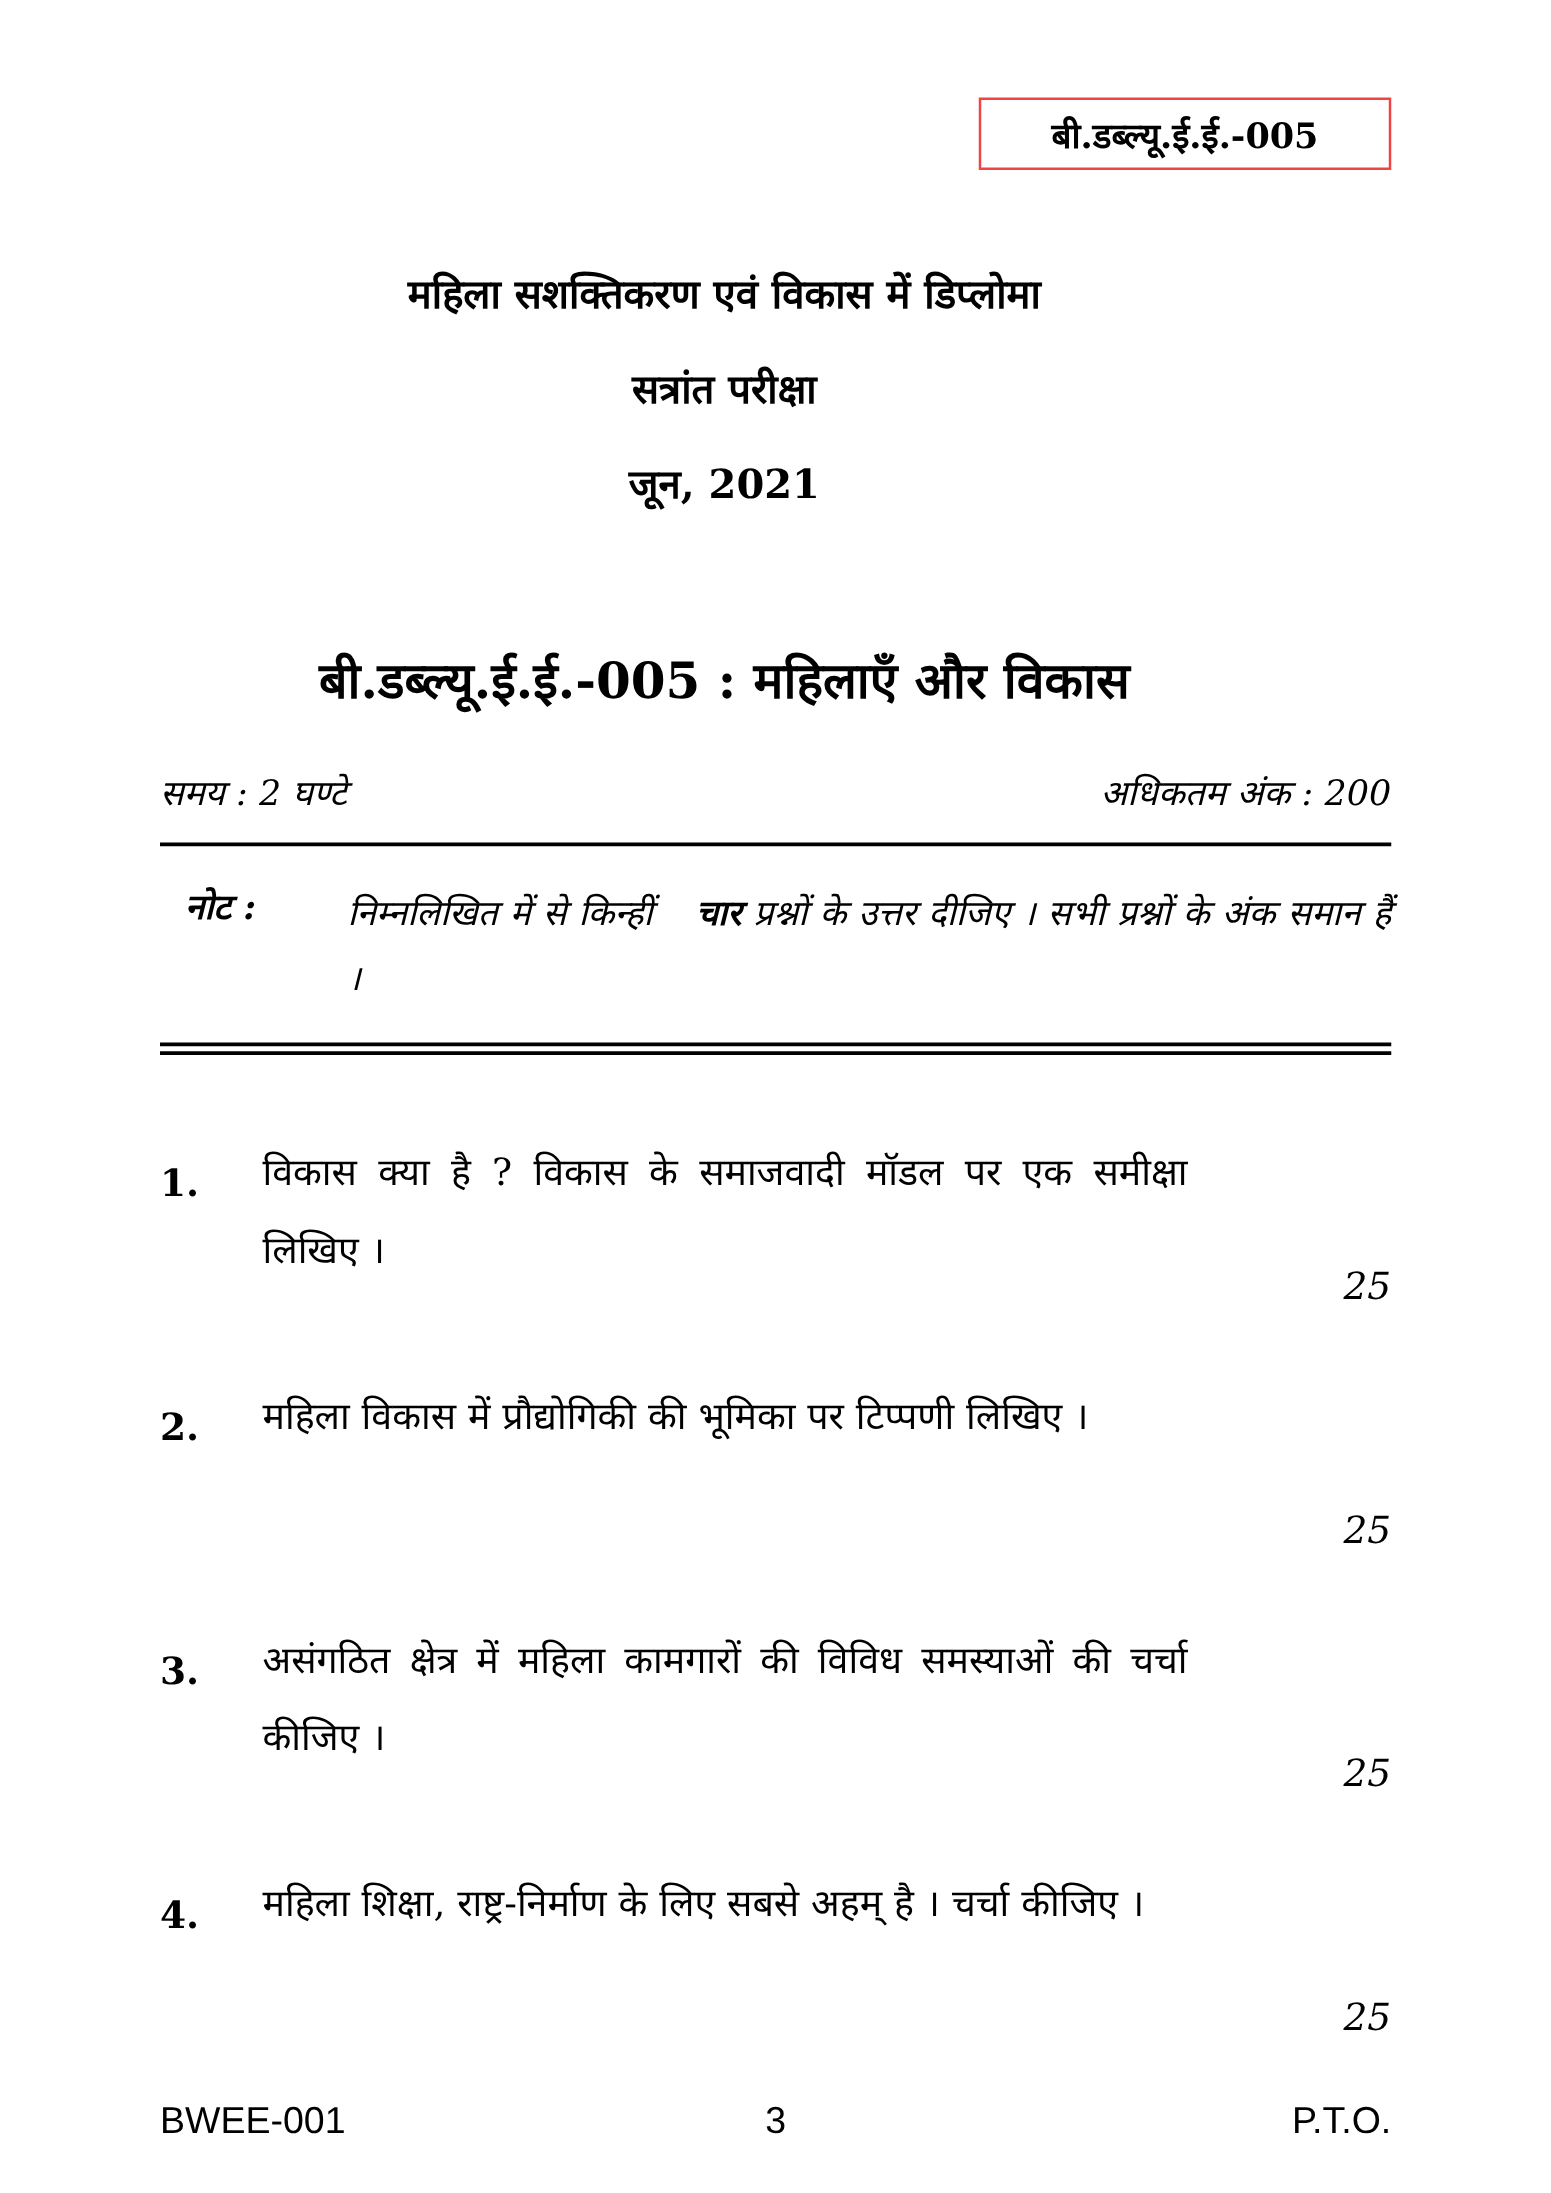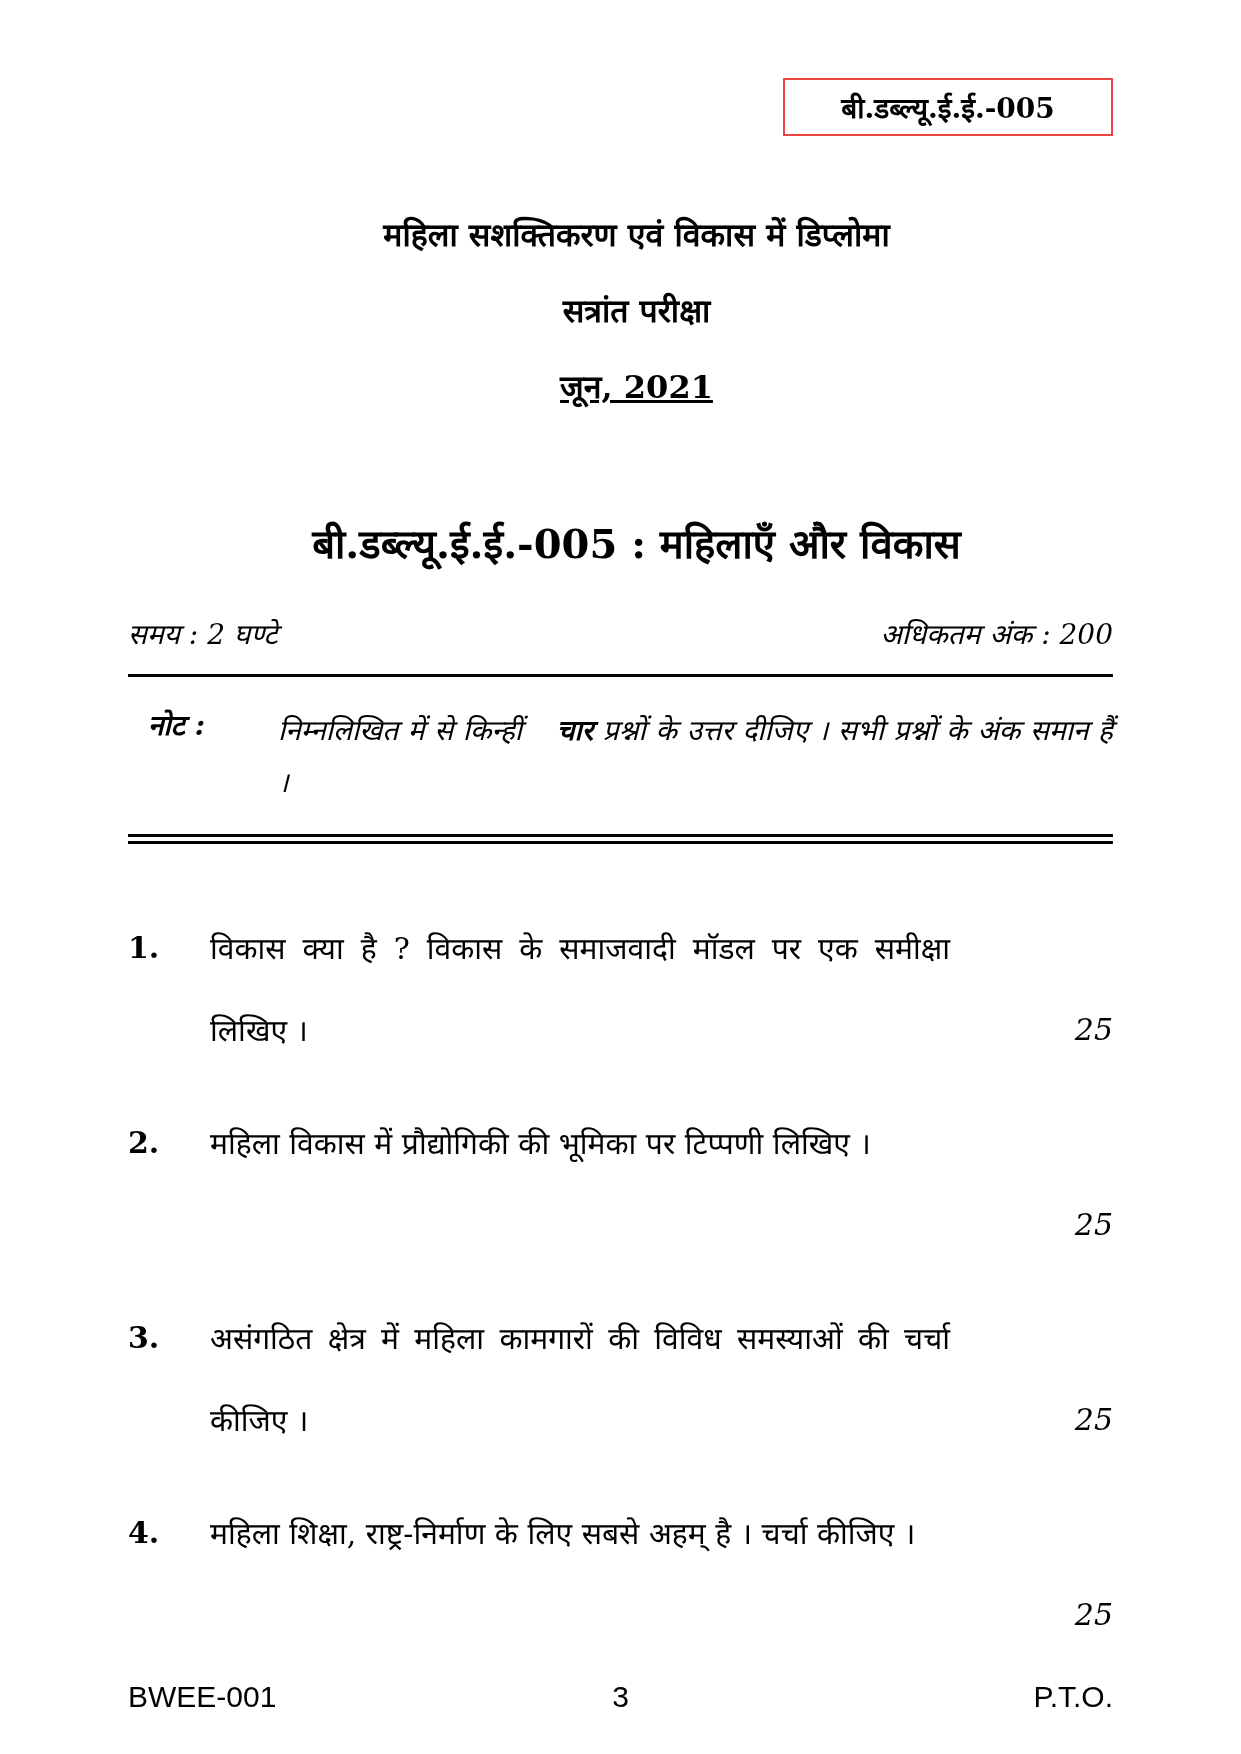--- a/index.html
+++ b/index.html
@@ -1,37 +1,37 @@
 <!DOCTYPE html>
 <html><head>
 <meta charset="utf-8">
 <style>
   html, body { margin:0; padding:0; background:#ffffff; }
   body { width:1241px; height:1754px; position:relative; overflow:hidden; color:#000;
          font-family:"DejaVu Serif", "Liberation Serif", serif; }
   .abs { position:absolute; }
   .code-box { left:783px; top:78px; width:330px; height:58px; border:2px solid #ef4444; box-sizing:border-box;
               display:flex; align-items:center; justify-content:center; font-weight:bold; font-size:28px; }
-  .center { left:13px; width:1159px; text-align:center; font-weight:bold;padding-left:44px; }
+  .center { left:0; width:1159px; text-align:center; font-weight:bold; }
   .t1 { top:212px; font-size:32px; }
   .t2 { top:288px; font-size:32px; }
-  .t3 { top:364px; font-size:32px;text-decoration:underline; }
+  .t3 { top:364px; font-size:32px; }
   .subject { top:515px; font-size:40px; }
   .meta { top:614px; font-size:28px; font-style:italic; }
   .time { left:128px; }
   .marks { right:128px; text-align:right; }
   .rule1 { left:128px; width:985px; top:674px; height:3px; background:#000; }
   .note-label { left:148px; top:705px; font-size:28px; font-weight:bold; font-style:italic; }
   .note-text { left:278px; top:705px; width:835px; font-size:28px; font-style:italic; line-height:52px; text-align:justify; text-align-last:left; }
   .note-text b { font-style:italic;margin-left:25px; }
   .rule2 { left:128px; width:985px; top:834px; height:3px; background:#000; }
   .rule3 { left:128px; width:985px; top:841px; height:3px; background:#000; }
   .q { left:128px; width:985px; font-size:30px; }
   .q .num { position:absolute; left:0; top:0; font-weight:bold; }
-  .q .text { position:absolute; left:82px; width:740px; line-height:82px; text-align:justify; text-align-last:left; top:-22px; }
+  .q .text { position:absolute; left:82px; width:740px; line-height:62px; text-align:justify; text-align-last:left; top:-22px; }
   .q .mark { position:absolute; right:0; font-style:italic; }
   .footer { top:1680px; font-family:"Liberation Sans", sans-serif; font-size:30px; }
   .f-left { left:128px; }
   .f-mid { left:0; width:1241px; text-align:center; }
   .f-right { right:128px; }
 </style>
 </head>
 <body>
 
 <div class="abs code-box">

